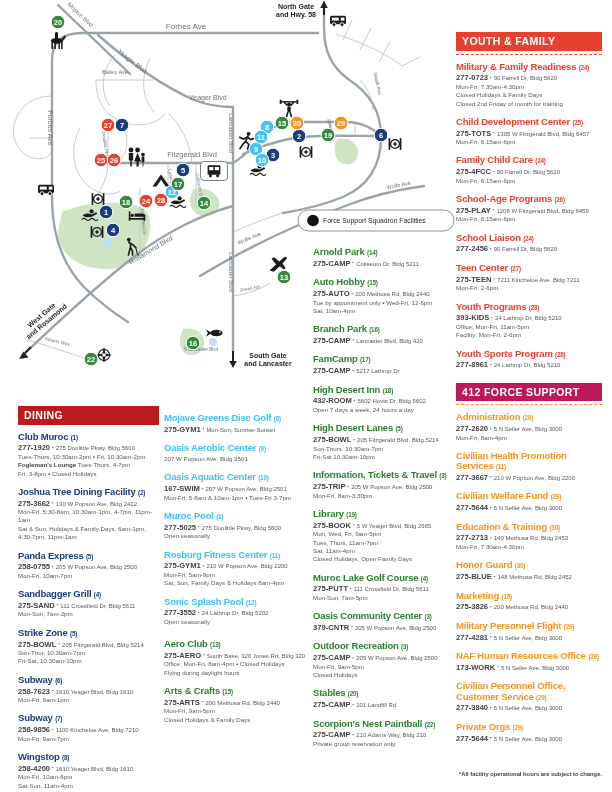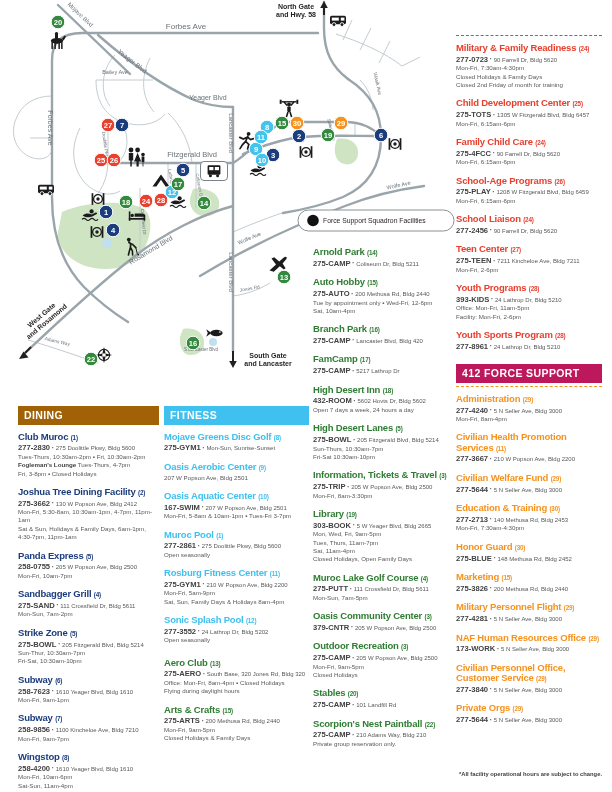--- a/index.html
+++ b/index.html
@@ -400,25 +400,25 @@
 
   <g>
     <rect x="298" y="210" width="156" height="21" rx="10.5" fill="#ffffff" stroke="#8a9298" stroke-width="1"></rect>
     <circle cx="313" cy="220.5" r="5.8" fill="#111111"></circle>
     <text x="323" y="223" font-size="6.8" fill="#231f20">Force Support Squadron Facilities</text>
   </g>
 </svg>
 
 <div class="col" style="left:18px;top:406px;width:141px">
     <div class="section">
-      <div class="sec-header" style="background: #a16207;">DINING</div>
+      <div class="sec-header" style="background: #b91c1c;">DINING</div>
       <div class="sec-body">
         <div class="entry">
           <div class="e-name" style="color: rgb(28, 61, 125);">Club Muroc <span class="e-num">(1)</span></div>
-          <div class="e-phone"><b>277-2830</b><span class="sq">▪</span><span class="e-addr">275 Doolittle Pkwy, Bldg 5600</span></div>
+          <div class="e-phone"><b>277-1920</b><span class="sq">▪</span><span class="e-addr">275 Doolittle Pkwy, Bldg 5600</span></div>
           <div class="e-line">Tues-Thurs, 10:30am-2pm ▪ Fri, 10:30am-2pm</div>
           <div class="e-line"><b>Fogleman's Lounge</b> Tues-Thurs, 4-7pm</div>
           <div class="e-line">Fri, 3-8pm ▪ Closed Holidays</div>
         </div>
         <div class="entry">
           <div class="e-name" style="color: rgb(28, 61, 125);">Joshua Tree Dining Facility <span class="e-num">(2)</span></div>
           <div class="e-phone"><b>275-3662</b><span class="sq">▪</span><span class="e-addr">130 W Popson Ave, Bldg 2412</span></div>
           <div class="e-line">Mon-Fri, 5:30-8am, 10:30am-1pm, 4-7pm, 11pm-1am</div>
           <div class="e-line">Sat &amp; Sun, Holidays &amp; Family Days, 6am-1pm,</div>
           <div class="e-line">4:30-7pm, 11pm-1am</div>
@@ -453,38 +453,37 @@
           <div class="e-name" style="color: rgb(28, 61, 125);">Wingstop <span class="e-num">(8)</span></div>
           <div class="e-phone"><b>258-4200</b><span class="sq">▪</span><span class="e-addr">1610 Yeager Blvd, Bldg 1610</span></div>
           <div class="e-line">Mon-Fri, 10am-6pm</div>
           <div class="e-line">Sat-Sun, 11am-4pm</div>
         </div>
       </div>
     </div>
   </div>
 <div class="col" style="left:164px;top:406px;width:145px">
     <div class="section">
-      <div class="sec-header" style="background: rgb(63, 192, 239);">FITNESS</div>
       <div class="sec-body">
         <div class="entry">
           <div class="e-name" style="color: rgb(63, 192, 239);">Mojave Greens Disc Golf <span class="e-num">(8)</span></div>
           <div class="e-phone"><b>275-GYM1</b><span class="sq">▪</span><span class="e-addr">Mon-Sun, Sunrise-Sunset</span></div>
         </div>
         <div class="entry">
           <div class="e-name" style="color: rgb(63, 192, 239);">Oasis Aerobic Center <span class="e-num">(9)</span></div>
           <div class="e-line">207 W Popson Ave, Bldg 2501</div>
         </div>
         <div class="entry">
           <div class="e-name" style="color: rgb(63, 192, 239);">Oasis Aquatic Center <span class="e-num">(10)</span></div>
           <div class="e-phone"><b>167-SWIM</b><span class="sq">▪</span><span class="e-addr">207 W Popson Ave, Bldg 2501</span></div>
           <div class="e-line">Mon-Fri, 5-8am &amp; 10am-1pm ▪ Tues-Fri 3-7pm</div>
         </div>
         <div class="entry">
           <div class="e-name" style="color: rgb(63, 192, 239);">Muroc Pool <span class="e-num">(1)</span></div>
-          <div class="e-phone"><b>277-2861</b><span class="sq">▪</span><span class="e-addr">275 Doolittle Pkwy, Bldg 5600</span></div>
+          <div class="e-phone"><b>277-5025</b><span class="sq">▪</span><span class="e-addr">275 Doolittle Pkwy, Bldg 5600</span></div>
           <div class="e-line">Open seasonally</div>
         </div>
         <div class="entry">
           <div class="e-name" style="color: rgb(63, 192, 239);">Rosburg Fitness Center <span class="e-num">(11)</span></div>
           <div class="e-phone"><b>275-GYM1</b><span class="sq">▪</span><span class="e-addr">210 W Popson Ave, Bldg 2200</span></div>
           <div class="e-line">Mon-Fri, 5am-9pm</div>
           <div class="e-line">Sat, Sun, Family Days &amp; Holidays 8am-4pm</div>
         </div>
         <div class="entry">
           <div class="e-name" style="color: rgb(63, 192, 239);">Sonic Splash Pool <span class="e-num">(12)</span></div>
@@ -542,21 +541,21 @@
           <div class="e-line">Sun-Thurs, 10:30am-7pm</div>
           <div class="e-line">Fri-Sat 10:30am-10pm</div>
         </div>
         <div class="entry">
           <div class="e-name" style="color: rgb(47, 125, 51);">Information, Tickets &amp; Travel <span class="e-num">(3)</span></div>
           <div class="e-phone"><b>275-TRIP</b><span class="sq">▪</span><span class="e-addr">205 W Popson Ave, Bldg 2500</span></div>
           <div class="e-line">Mon-Fri, 8am-3:30pm</div>
         </div>
         <div class="entry">
           <div class="e-name" style="color: rgb(47, 125, 51);">Library <span class="e-num">(19)</span></div>
-          <div class="e-phone"><b>303-BOOK</b><span class="sq">▪</span><span class="e-addr">5 W Yeager Blvd, Bldg 2665</span></div>
+          <div class="e-phone"><b>275-BOOK</b><span class="sq">▪</span><span class="e-addr">5 W Yeager Blvd, Bldg 2665</span></div>
           <div class="e-line">Mon, Wed, Fri, 9am-5pm</div>
           <div class="e-line">Tues, Thurs, 11am-7pm</div>
           <div class="e-line">Sat, 11am-4pm</div>
           <div class="e-line">Closed Holidays, Open Family Days</div>
         </div>
         <div class="entry">
           <div class="e-name" style="color: rgb(47, 125, 51);">Muroc Lake Golf Course <span class="e-num">(4)</span></div>
           <div class="e-phone"><b>275-PUTT</b><span class="sq">▪</span><span class="e-addr">111 Crossfield Dr, Bldg 5611</span></div>
           <div class="e-line">Mon-Sun, 7am-5pm</div>
         </div>
@@ -577,20 +576,21 @@
         <div class="entry">
           <div class="e-name" style="color: rgb(47, 125, 51);">Scorpion's Nest Paintball <span class="e-num">(22)</span></div>
           <div class="e-phone"><b>275-CAMP</b><span class="sq">▪</span><span class="e-addr">210 Adams Way, Bldg 210</span></div>
           <div class="e-line">Private group reservation only.</div>
         </div>
       </div>
     </div>
   </div>
 <div class="col" style="left:456px;top:32px;width:146px">
     <div class="section">
+      <div class="sec-header" style="background: rgb(232, 64, 46);">YOUTH &amp; FAMILY</div>
       <div class="dash" style="border-top-color: rgb(232, 64, 46);"></div>
       <div class="sec-body">
         <div class="entry">
           <div class="e-name" style="color: rgb(232, 64, 46);">Military &amp; Family Readiness <span class="e-num">(24)</span></div>
           <div class="e-phone"><b>277-0723</b><span class="sq">▪</span><span class="e-addr">90 Farrell Dr, Bldg 5620</span></div>
           <div class="e-line">Mon-Fri, 7:30am-4:30pm</div>
           <div class="e-line">Closed Holidays &amp; Family Days</div>
           <div class="e-line">Closed 2nd Friday of month for training</div>
         </div>
         <div class="entry">
@@ -628,21 +628,21 @@
           <div class="e-phone"><b>277-8961</b><span class="sq">▪</span><span class="e-addr">24 Lathrop Dr, Bldg 5210</span></div>
         </div>
       </div>
     </div>
     <div class="section">
       <div class="sec-header" style="background: #be185d;">412 FORCE SUPPORT</div>
       <div class="dash" style="border-top-color: rgb(246, 146, 30);"></div>
       <div class="sec-body">
         <div class="entry">
           <div class="e-name" style="color: rgb(246, 146, 30);">Administration <span class="e-num">(29)</span></div>
-          <div class="e-phone"><b>277-4240</b><span class="sq">▪</span><span class="e-addr">5 N Seller Ave, Bldg 3000</span></div>
+          <div class="e-phone"><b>277-2620</b><span class="sq">▪</span><span class="e-addr">5 N Seller Ave, Bldg 3000</span></div>
           <div class="e-line">Mon-Fri, 8am-4pm</div>
         </div>
         <div class="entry">
           <div class="e-name" style="color: rgb(246, 146, 30);">Civilian Health Promotion Services <span class="e-num">(11)</span></div>
           <div class="e-phone"><b>277-3667</b><span class="sq">▪</span><span class="e-addr">210 W Popson Ave, Bldg 2200</span></div>
         </div>
         <div class="entry">
           <div class="e-name" style="color: rgb(246, 146, 30);">Civilian Welfare Fund <span class="e-num">(29)</span></div>
           <div class="e-phone"><b>277-5644</b><span class="sq">▪</span><span class="e-addr">5 N Seller Ave, Bldg 3000</span></div>
         </div>

